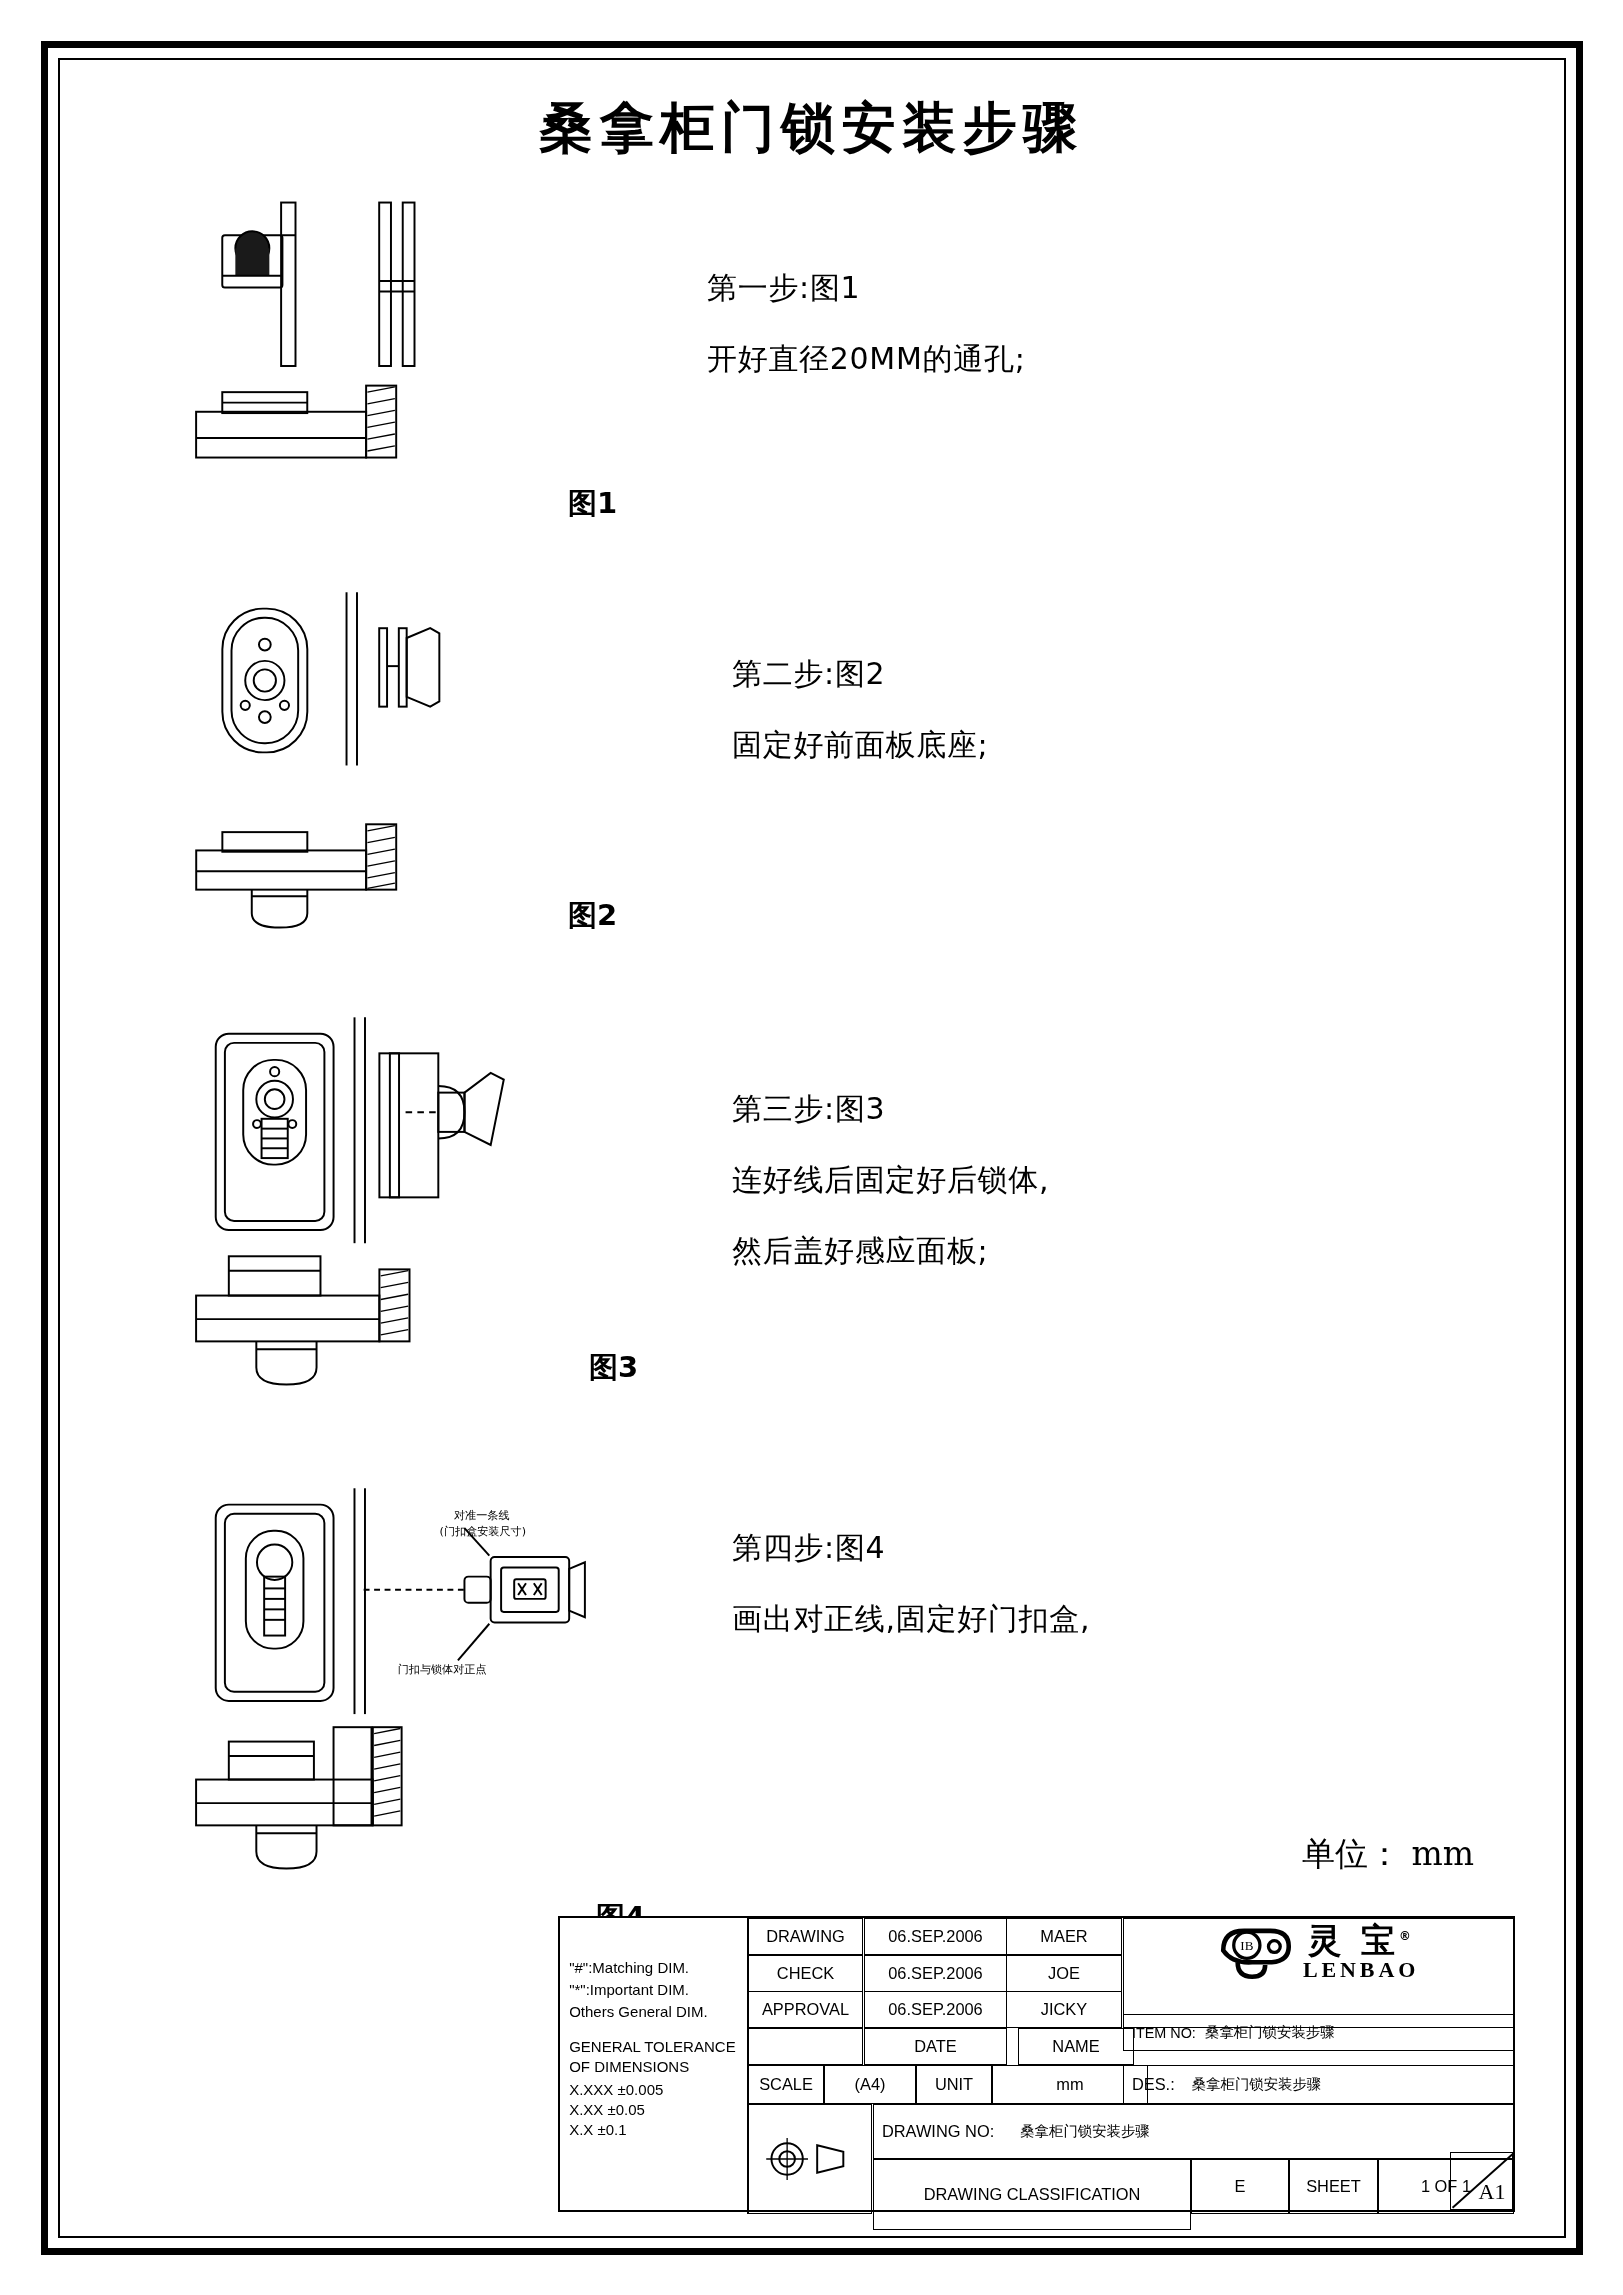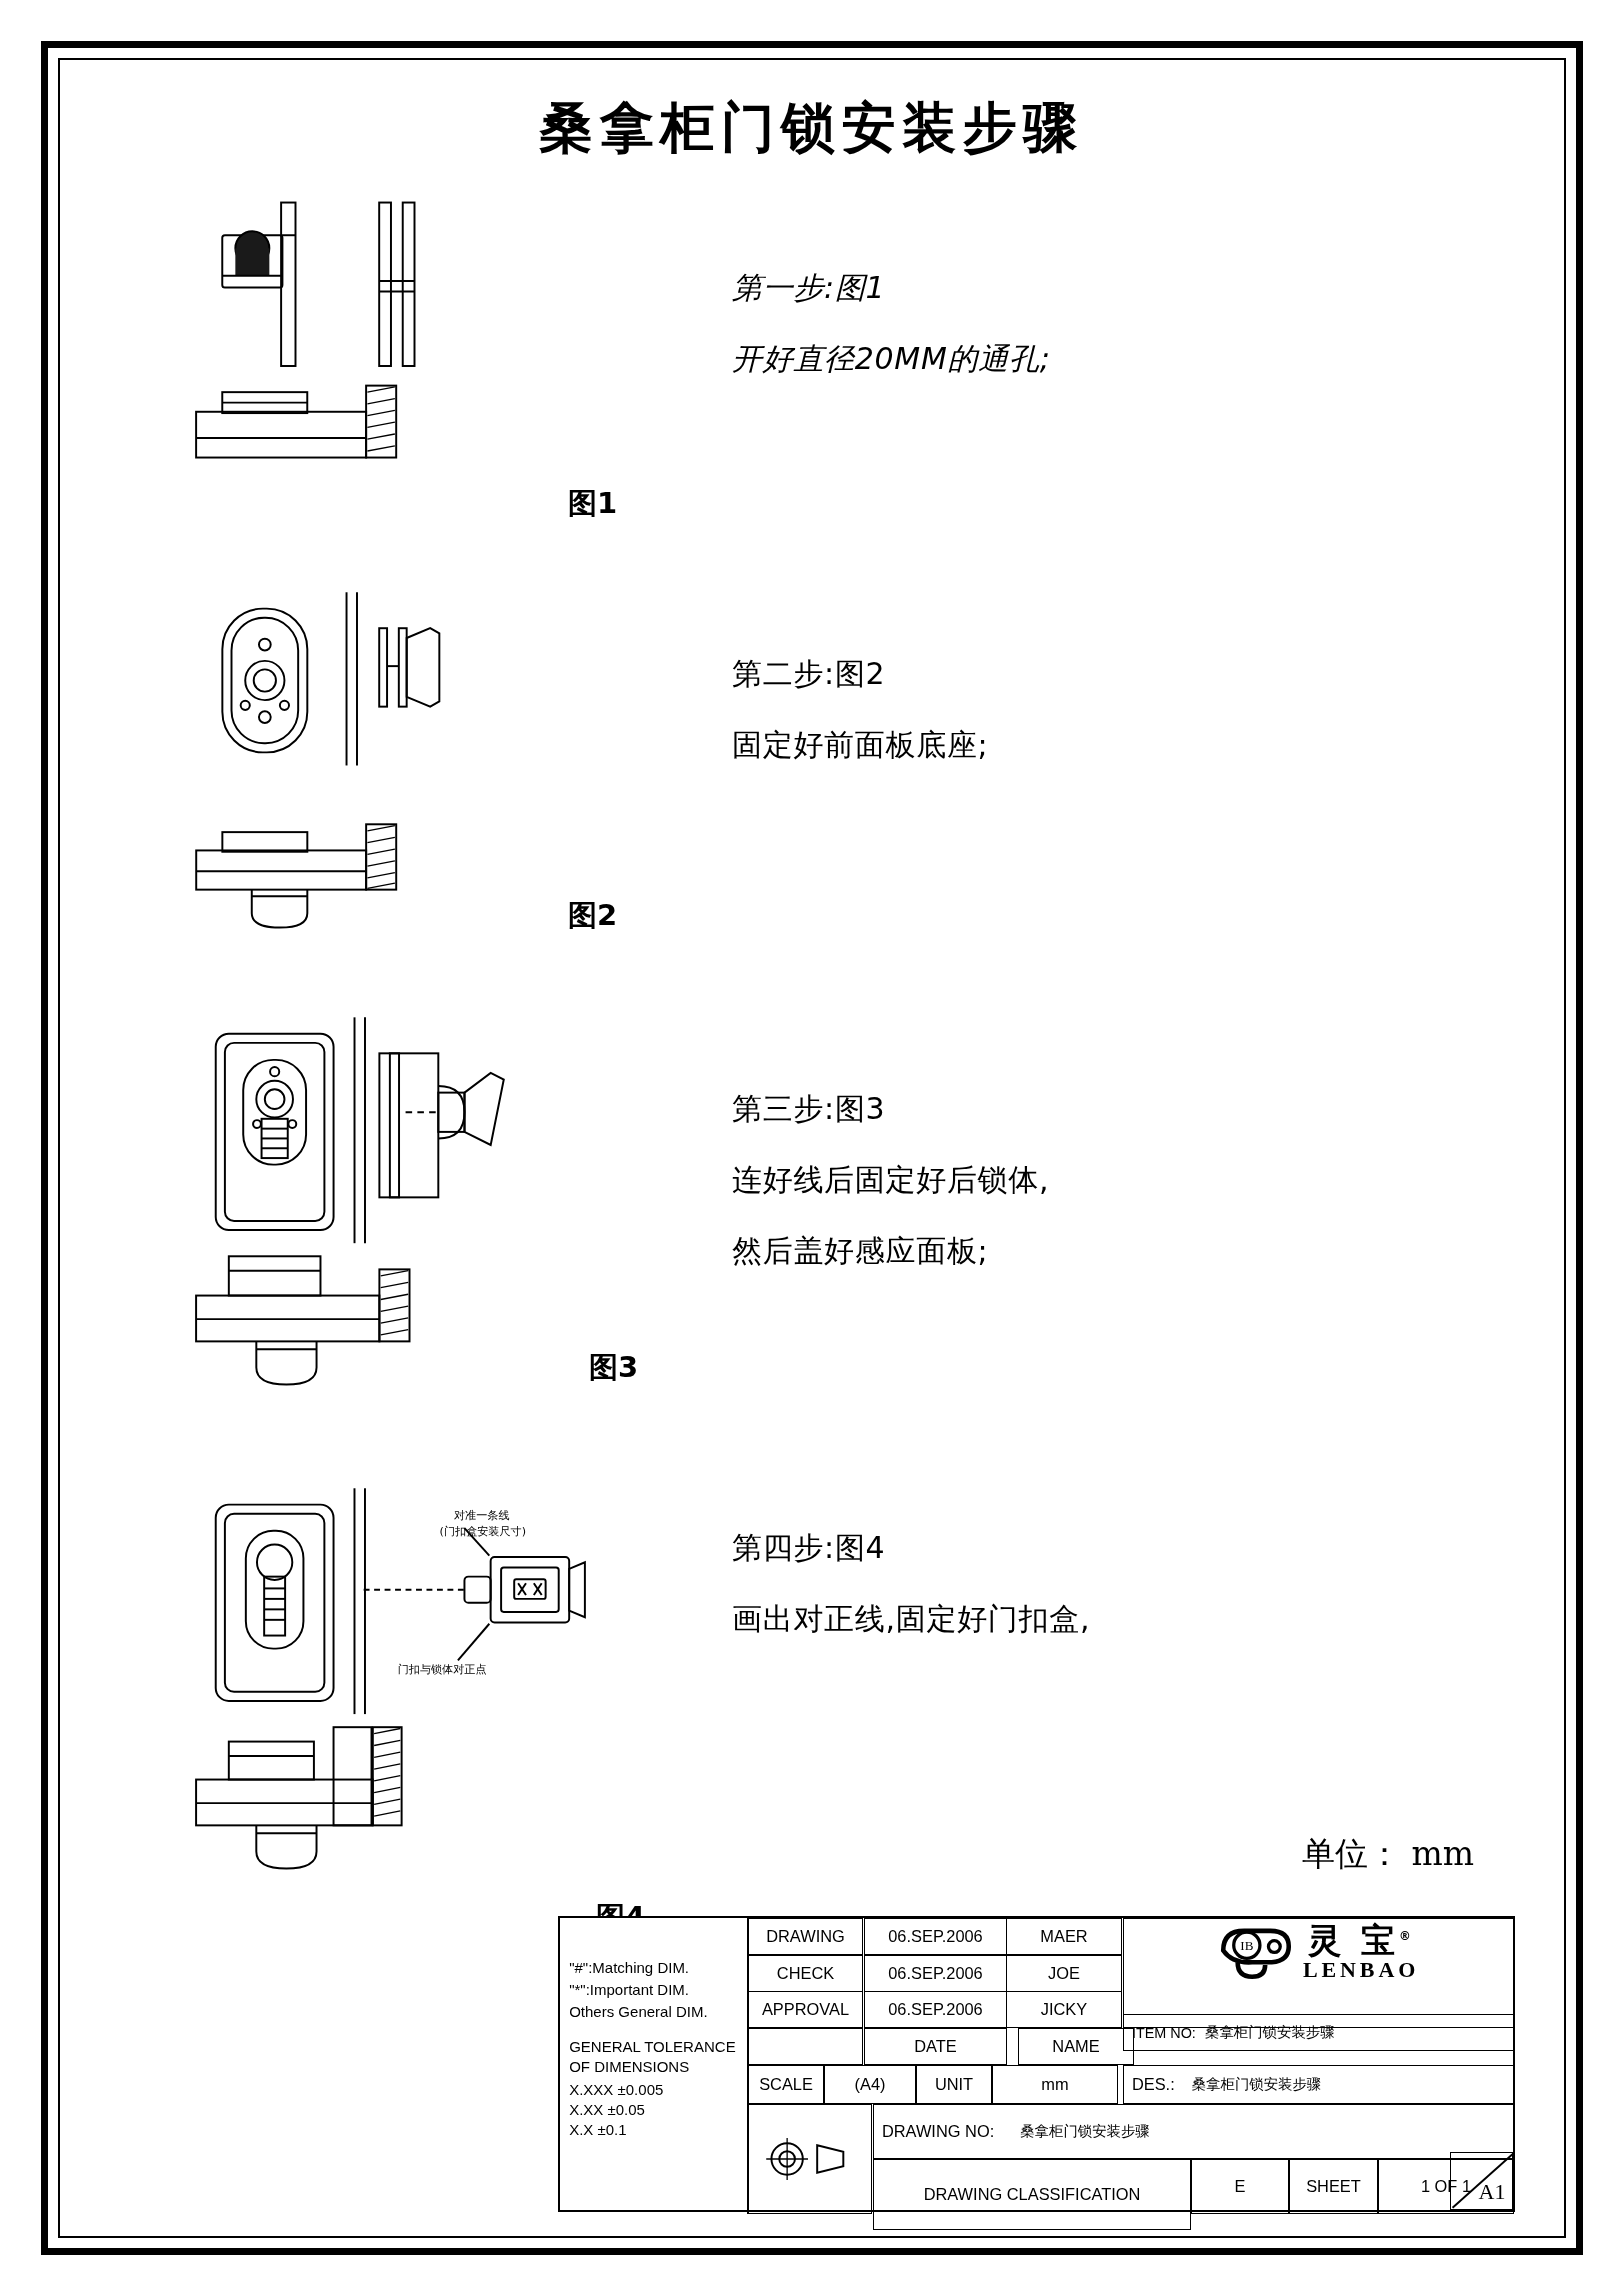--- a/index.html
+++ b/index.html
@@ -56,21 +56,21 @@
   
   .step-text {
     position: absolute;
     font-family: "DejaVu Sans", sans-serif;
     font-size: 30px;
     color: #000;
     line-height: 71px;
     letter-spacing: 0.7px;
     white-space: nowrap;
   }
-  .step1-text { left: 732px; top: 252px; font-style: italic; }
+  .step1-text { left: 707px; top: 252px; }
   .step2-text { left: 732px; top: 638px; }
   .step3-text { left: 732px; top: 1073px; }
   .step4-text { left: 732px; top: 1512px; }
 
   .fig-label {
     position: absolute;
     font-family: "DejaVu Sans", sans-serif;
     font-size: 29px;
     font-weight: bold;
     color: #000;
@@ -444,21 +444,21 @@
     </div>
 
     <div class="tb-cell left" style="left:563px; top:96px; width:391px; height:37px;">
       <span class="tb-small">ITEM NO:</span>
       <span class="tb-cn" style="margin-left:9.2px;">桑拿柜门锁安装步骤</span>
     </div>
 
     <div class="tb-cell" style="left:188px; top:147px; width:76px; height:39px;">SCALE</div>
     <div class="tb-cell" style="left:264px; top:147px; width:92px; height:39px;">(A4)</div>
     <div class="tb-cell" style="left:356px; top:147px; width:76px; height:39px;">UNIT</div>
-    <div class="tb-cell" style="left:432px; top:147px; width:126px; height:39px;">mm</div>
+    <div class="tb-cell" style="left:432px; top:147px; width:156px; height:39px;">mm</div>
     <div class="tb-cell left" style="left:563px; top:147px; width:391px; height:39px;">
       <span>DES.:</span>
       <span class="tb-cn" style="margin-left:17px;">桑拿柜门锁安装步骤</span>
     </div>
 
     <div class="tb-cell" style="left:188px; top:186px; width:124px; height:110px;">
       <svg width="98" height="46" viewBox="0 0 150 70">
         <circle cx="40" cy="35" r="24" fill="none" stroke="#000" stroke-width="3"></circle>
         <circle cx="40" cy="35" r="12" fill="none" stroke="#000" stroke-width="3"></circle>
         <line x1="8" y1="35" x2="72" y2="35" stroke="#000" stroke-width="2"></line>

